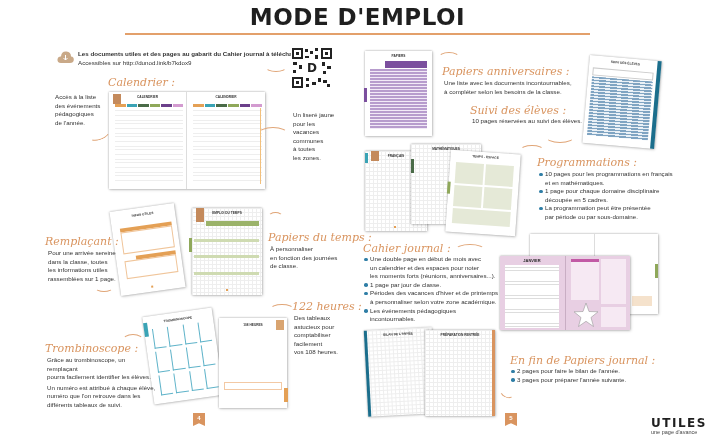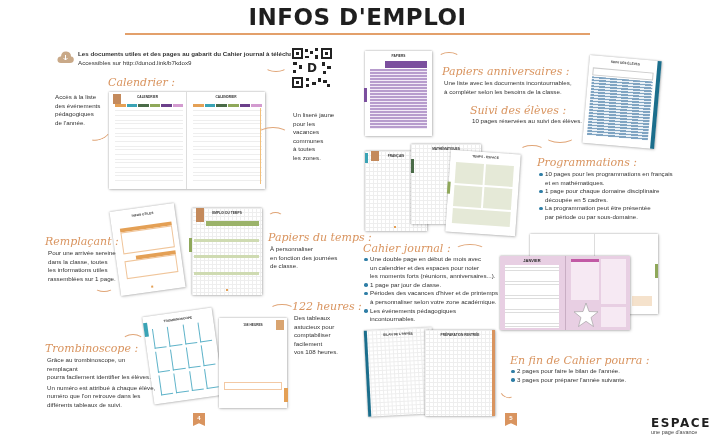--- a/index.html
+++ b/index.html
@@ -14,21 +14,21 @@
   .bul li::before { content: ""; position: absolute; left: 0; top: 2.6px; width: 3.5px; height: 3.5px; border-radius: 50%; background: #2f7ea6; }
   .page { background: #fff; box-shadow: 0 0 2px rgba(0,0,0,0.35), 1px 1px 3px rgba(0,0,0,0.15); }
   .mini-title { font-size: 3.2px; font-weight: bold; text-align: center; color: #333; margin-top: 5px; }
   .arrow { position: absolute; border: 1px solid #e0a577; border-color: #e0a577 transparent transparent transparent; border-radius: 50%; }
   .grid-bg { background-image: linear-gradient(#eee 1px, transparent 1px), linear-gradient(90deg, #eee 1px, transparent 1px); background-size: 4px 4px; }
   .pgnum { width: 12px; height: 13px; background: #d9945f; color: #fff; font-size: 6px; font-weight: bold; text-align: center; line-height: 10px; clip-path: polygon(0 0,100% 0,100% 100%,50% 78%,0 100%); }
 </style>
 </head>
 <body>
 
-<div class="abs title">INFOS D'EMPLOI</div>
+<div class="abs title">MODE D'EMPLOI</div>
 <div class="abs title-rule"></div>
 
 <div class="abs" style="left:57px;top:50px;width:17px;height:14px;">
   <svg width="17" height="14" viewBox="0 0 17 14">
       <path d="M4 13 Q0 13 0.5 9 Q1 6 4 6.5 Q4.5 1 9.5 1.5 Q14 2 14 6.5 Q17 6.5 16.8 10 Q16.5 13 13 13 Z" fill="#c9a988"></path>
       <path d="M8.5 5 V10 M6.5 8 L8.5 10 L10.5 8" stroke="#fff" stroke-width="1" fill="none"></path>
     </svg>
 </div>
 <div class="abs body-text" style="left:78px;top:50px;width:230px;">
   <div style="font-weight:bold;">Les documents utiles et des pages au gabarit du Cahier journal à télécharger.</div>
@@ -307,29 +307,29 @@
 </div>
 
 <div class="abs page grid-bg" style="left:366px;top:329px;width:68px;height:86px;transform:rotate(-3deg);">
   <div class="mini-title" style="margin-top:3px;">BILAN DE L'ANNÉE</div>
   <div style="position:absolute;left:0;top:0;width:3px;height:86px;background:#1b6e8c;"></div>
 </div>
 <div class="abs page grid-bg" style="left:425px;top:330px;width:70px;height:86px;">
   <div class="mini-title" style="margin-top:3px;">PRÉPARATION RENTRÉE</div>
   <div style="position:absolute;right:0;top:0;width:3px;height:86px;background:#d9945f;"></div>
 </div>
-<div class="abs script" style="left:510px;top:354px;">En fin de Cahier pourra :</div>
+<div class="abs script" style="left:510px;top:354px;">En fin de Papiers journal :</div>
 <ul class="abs body-text bul" style="left:511px;top:367px;width:140px;">
   <li>
       <div>2 pages pour faire le bilan de l'année.</div>
     </li>
   <li>
       <div>3 pages pour préparer l'année suivante.</div>
     </li>
 </ul>
 <div class="arrow" style="left:500px;top:384px;width:16px;height:14px;transform:rotate(200deg);"></div>
 
 <div class="abs pgnum" style="left:505px;top:413px;">5</div>
 
 <div class="abs" style="left:651px;top:417px;width:60px;">
-  <div style="font-family:'DejaVu Sans',sans-serif;font-weight:bold;font-size:12px;letter-spacing:1.5px;color:#1f1f1f;line-height:12px;">ESPACE</div>
+  <div style="font-family:'DejaVu Sans',sans-serif;font-weight:bold;font-size:12px;letter-spacing:1.5px;color:#1f1f1f;line-height:12px;">UTILES</div>
   <div style="font-size:5.5px;color:#444;">une page d'avance</div>
 </div>
 
 </body></html>

